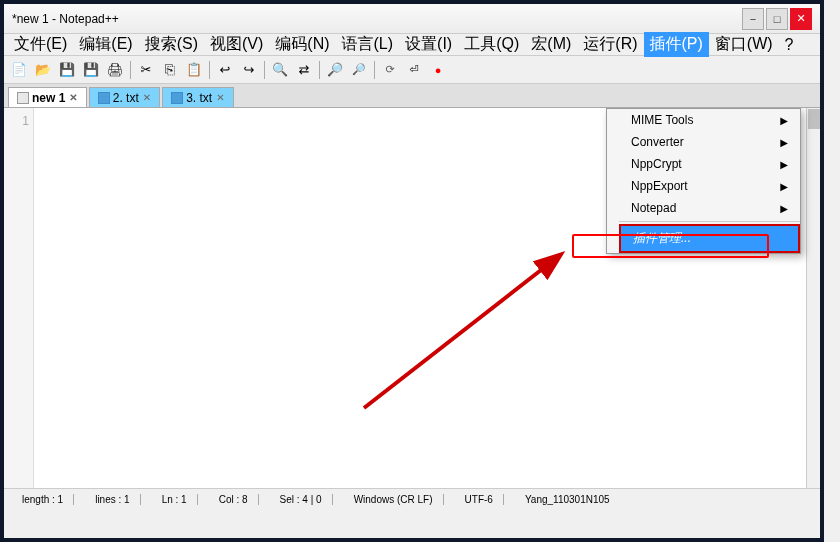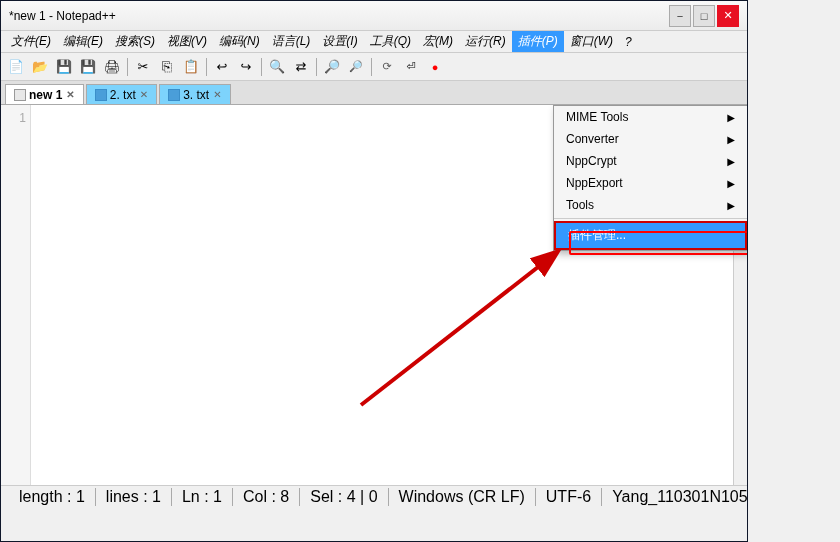--- a/index.html
+++ b/index.html
@@ -50,25 +50,24 @@
     .menu-bar {
       background: #f0f0f0;
       height: 22px;
       display: flex;
       align-items: center;
       padding: 0 4px;
       border-bottom: 1px solid #ccc;
     }
     .menu-item {
       padding: 2px 6px;
-      font-size: 12px;
+      font-size: 16px;
       cursor: pointer;
       white-space: nowrap;
       color: #000;
-      font-style: italic;
     }
     .menu-item.plugin-active {
       background: #3399ff;
       color: #fff;
     }
 
     
     .toolbar {
       background: #f0f0f0;
       height: 28px;
@@ -154,23 +153,23 @@
     }
 
     
     .status-bar {
       background: #f0f0f0;
       height: 22px;
       border-top: 1px solid #ccc;
       display: flex;
       align-items: center;
       padding: 0 8px;
-      font-size: 16px;
-      color: #000;
-      gap: 0;
+      font-size: 10px;
+      color: #000;
+      gap: 11px;
     }
     .status-seg {
       padding: 0 10px;
       border-right: 1px solid #aaa;
       white-space: nowrap;
     }
     .status-seg:last-child { border-right: none; }
 
     
     .main-content {
@@ -198,20 +197,21 @@
       justify-content: space-between;
       padding: 4px 12px 4px 12px;
       cursor: pointer;
       white-space: nowrap;
       color: #000;
     }
     .dropdown-item.highlighted {
       background: #3399ff;
       color: #fff;
       border: 2px solid #cc0000;
+      font-style: italic;
     }
     .dropdown-item .arrow {
       font-size: 10px;
       margin-left: 20px;
     }
     .dropdown-separator {
       height: 1px;
       background: #ccc;
       margin: 2px 0;
     }
@@ -228,23 +228,23 @@
       width: 14px;
       background: #f0f0f0;
       border-left: 1px solid #ccc;
       position: absolute;
       right: 0;
       top: 0;
       bottom: 0;
     }
 
     .window-wrapper {
-      width: 748px;
+      width: 824px;
       height: 542px;
-      border: 1px solid #0f172a;
+      border: 4px solid #0f172a;
       position: relative;
       overflow: hidden;
     }
 
     
     .icon-new::before { content: "📄"; font-size: 13px; }
     .icon-open::before { content: "📂"; font-size: 13px; }
     .icon-save::before { content: "💾"; font-size: 13px; }
     .icon-print::before { content: "🖨"; font-size: 13px; }
 
@@ -336,39 +336,39 @@
         <div>1</div>
       </div>
       <div class="editor-content">
       </div>
     </div>
 
     <div class="v-scrollbar" style="position:absolute; right:0; top:0; bottom:0; width:14px; background:#f0f0f0; border-left:1px solid #ccc;">
       <div style="width:12px; height:20px; background:#c0c0c0; margin:1px;"></div>
     </div>
 
-    <div class="dropdown-menu" style="position:absolute; top:0; left:552px; width:195px;">
+    <div class="dropdown-menu" style="position:absolute; top:0; left:602px; width:195px;padding-left:12px;">
       <div class="dropdown-item">
         <span>MIME Tools</span>
         <span class="arrow">▶</span>
       </div>
       <div class="dropdown-item">
         <span>Converter</span>
         <span class="arrow">▶</span>
       </div>
       <div class="dropdown-item">
         <span>NppCrypt</span>
         <span class="arrow">▶</span>
       </div>
       <div class="dropdown-item">
         <span>NppExport</span>
         <span class="arrow">▶</span>
       </div>
       <div class="dropdown-item">
-        <span>Tools</span>
+        <span>Notepad</span>
         <span class="arrow">▶</span>
       </div>
       <div class="dropdown-separator"></div>
       <div class="dropdown-item highlighted">
         <span>插件管理...</span>
       </div>
     </div>
 
     <div class="red-box" style="left: 568px; top: 126px; width: 197px; height: 24px;"></div>
 

